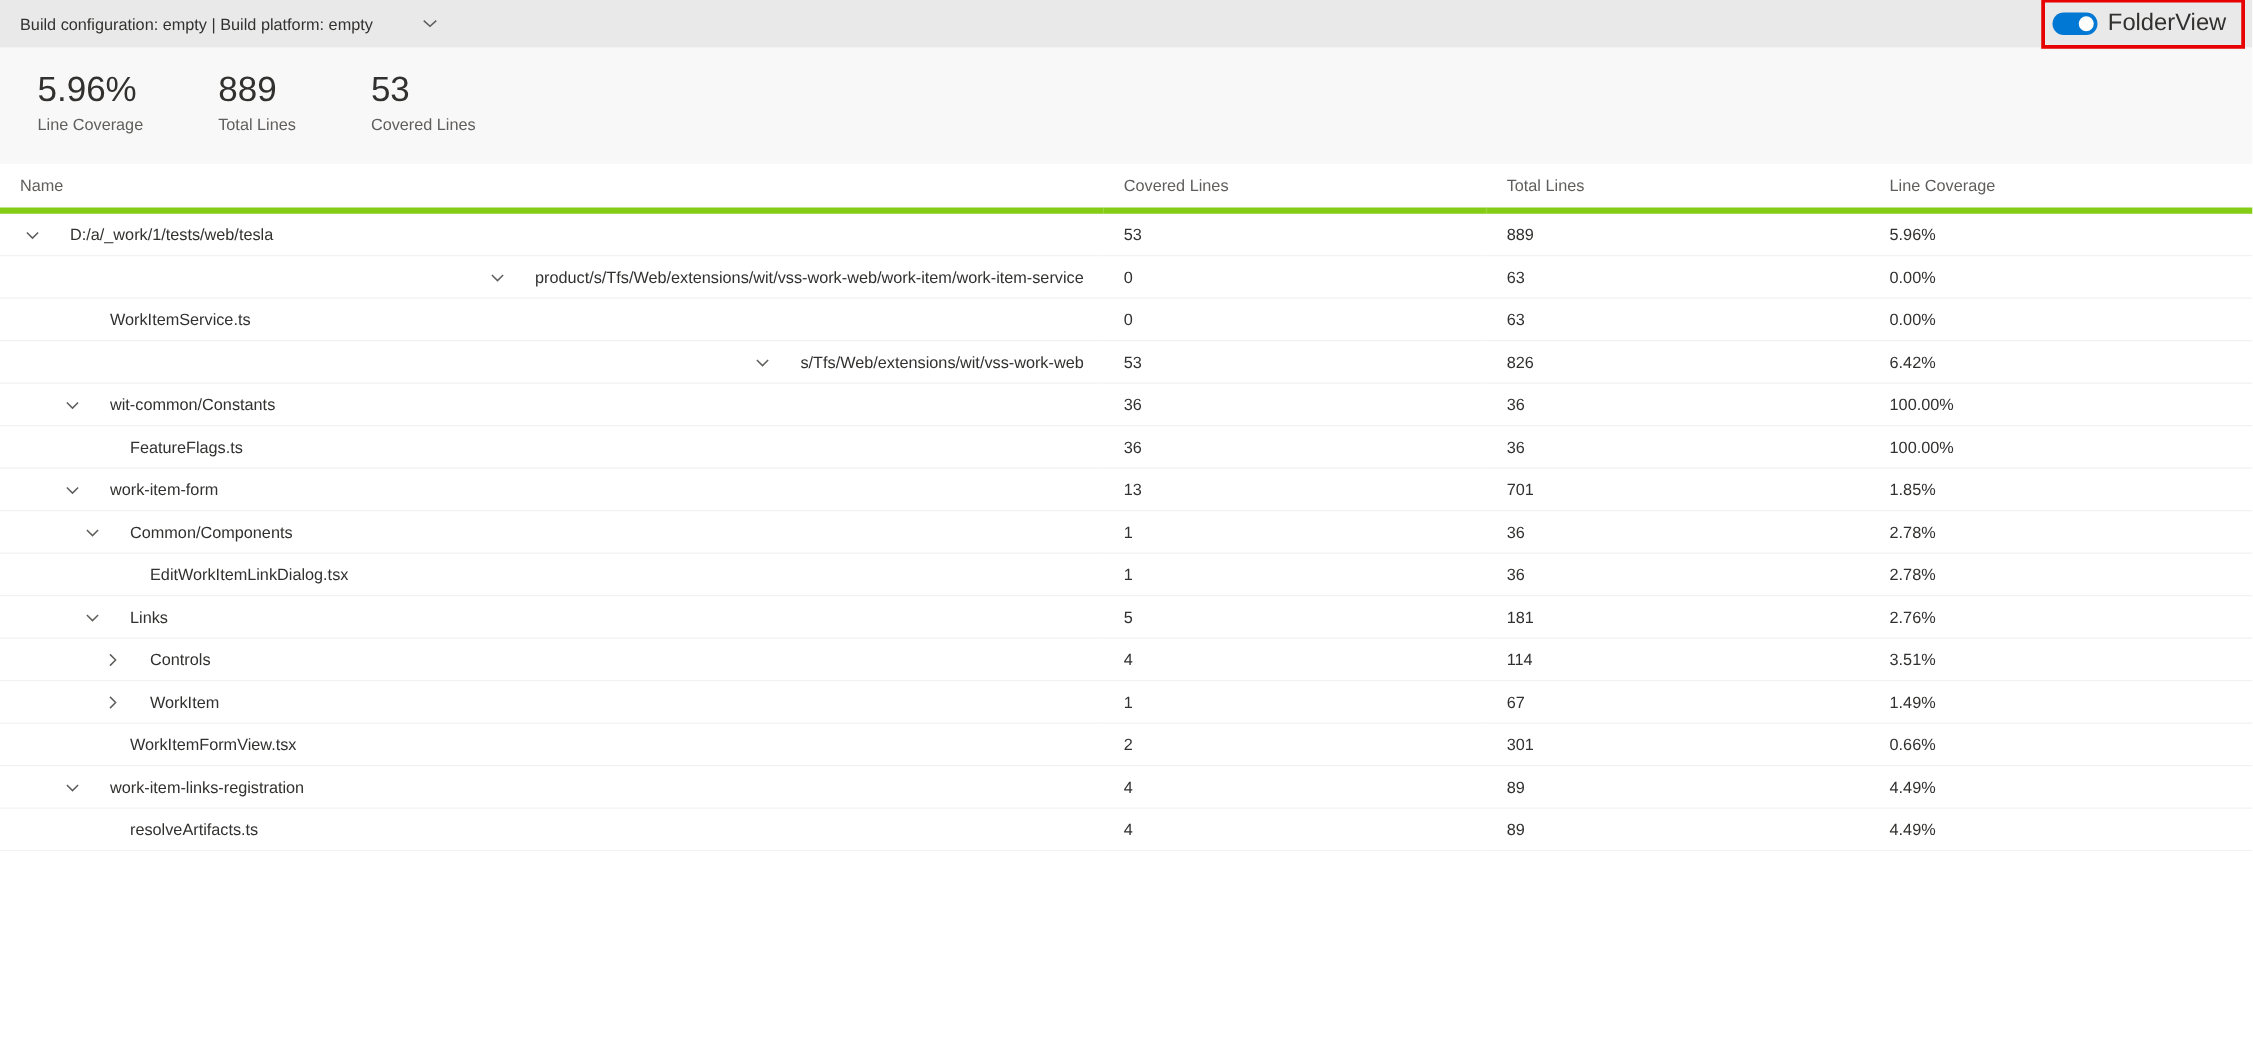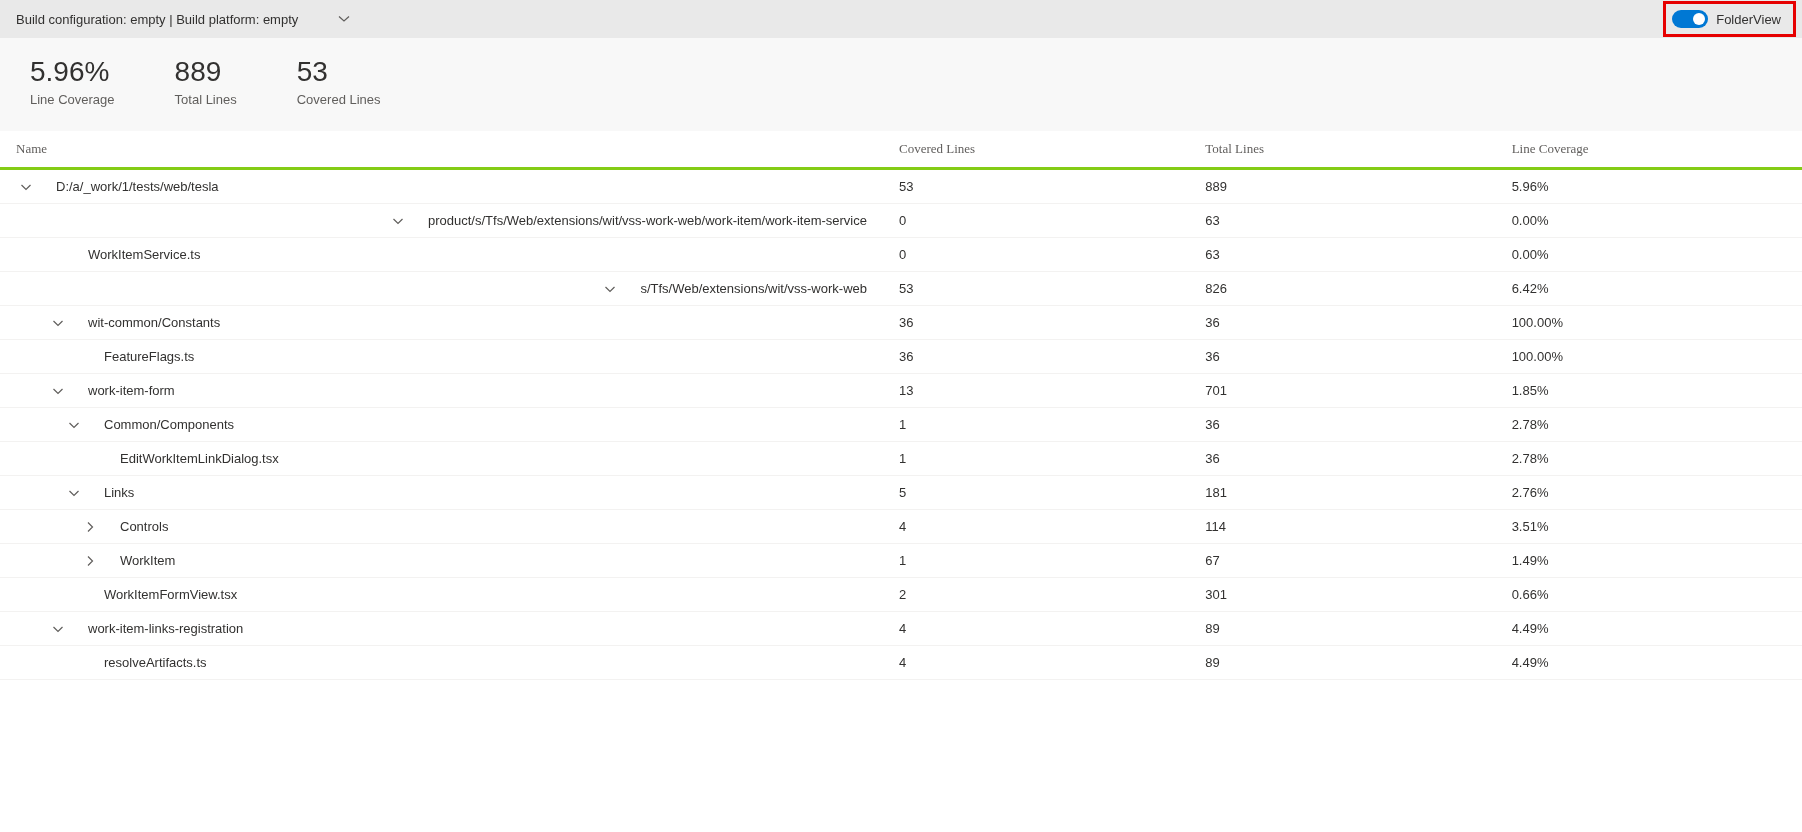--- a/index.html
+++ b/index.html
@@ -52,21 +52,21 @@
     .toggle-thumb {
       width: 12px;
       height: 12px;
       background: #fff;
       border-radius: 50%;
       position: absolute;
       top: 3px;
       right: 3px;
     }
     .folder-view-label {
-      font-size: 13px;
+      font-size: 19px;
       color: #323130;
     }
     .summary-bar {
       display: flex;
       gap: 60px;
       padding: 18px 30px 24px 30px;
       background: #f8f8f8;
     }
     .summary-item {
       display: flex;
@@ -80,22 +80,21 @@
     }
     .summary-label {
       font-size: 13px;
       color: #605e5c;
     }
     table {
       width: 100%;
       border-collapse: collapse;
     }
     thead tr {
-      border-bottom: 3px solid #84cc16;
-      font-family: Liberation Serif, serif;
+      border-bottom: 5px solid #84cc16;
     }
     th {
       text-align: left;
       font-weight: 400;
       font-size: 13px;
       color: #605e5c;
       padding: 10px 16px;
     }
     tbody tr {
       border-bottom: 1px solid #f3f2f1;

